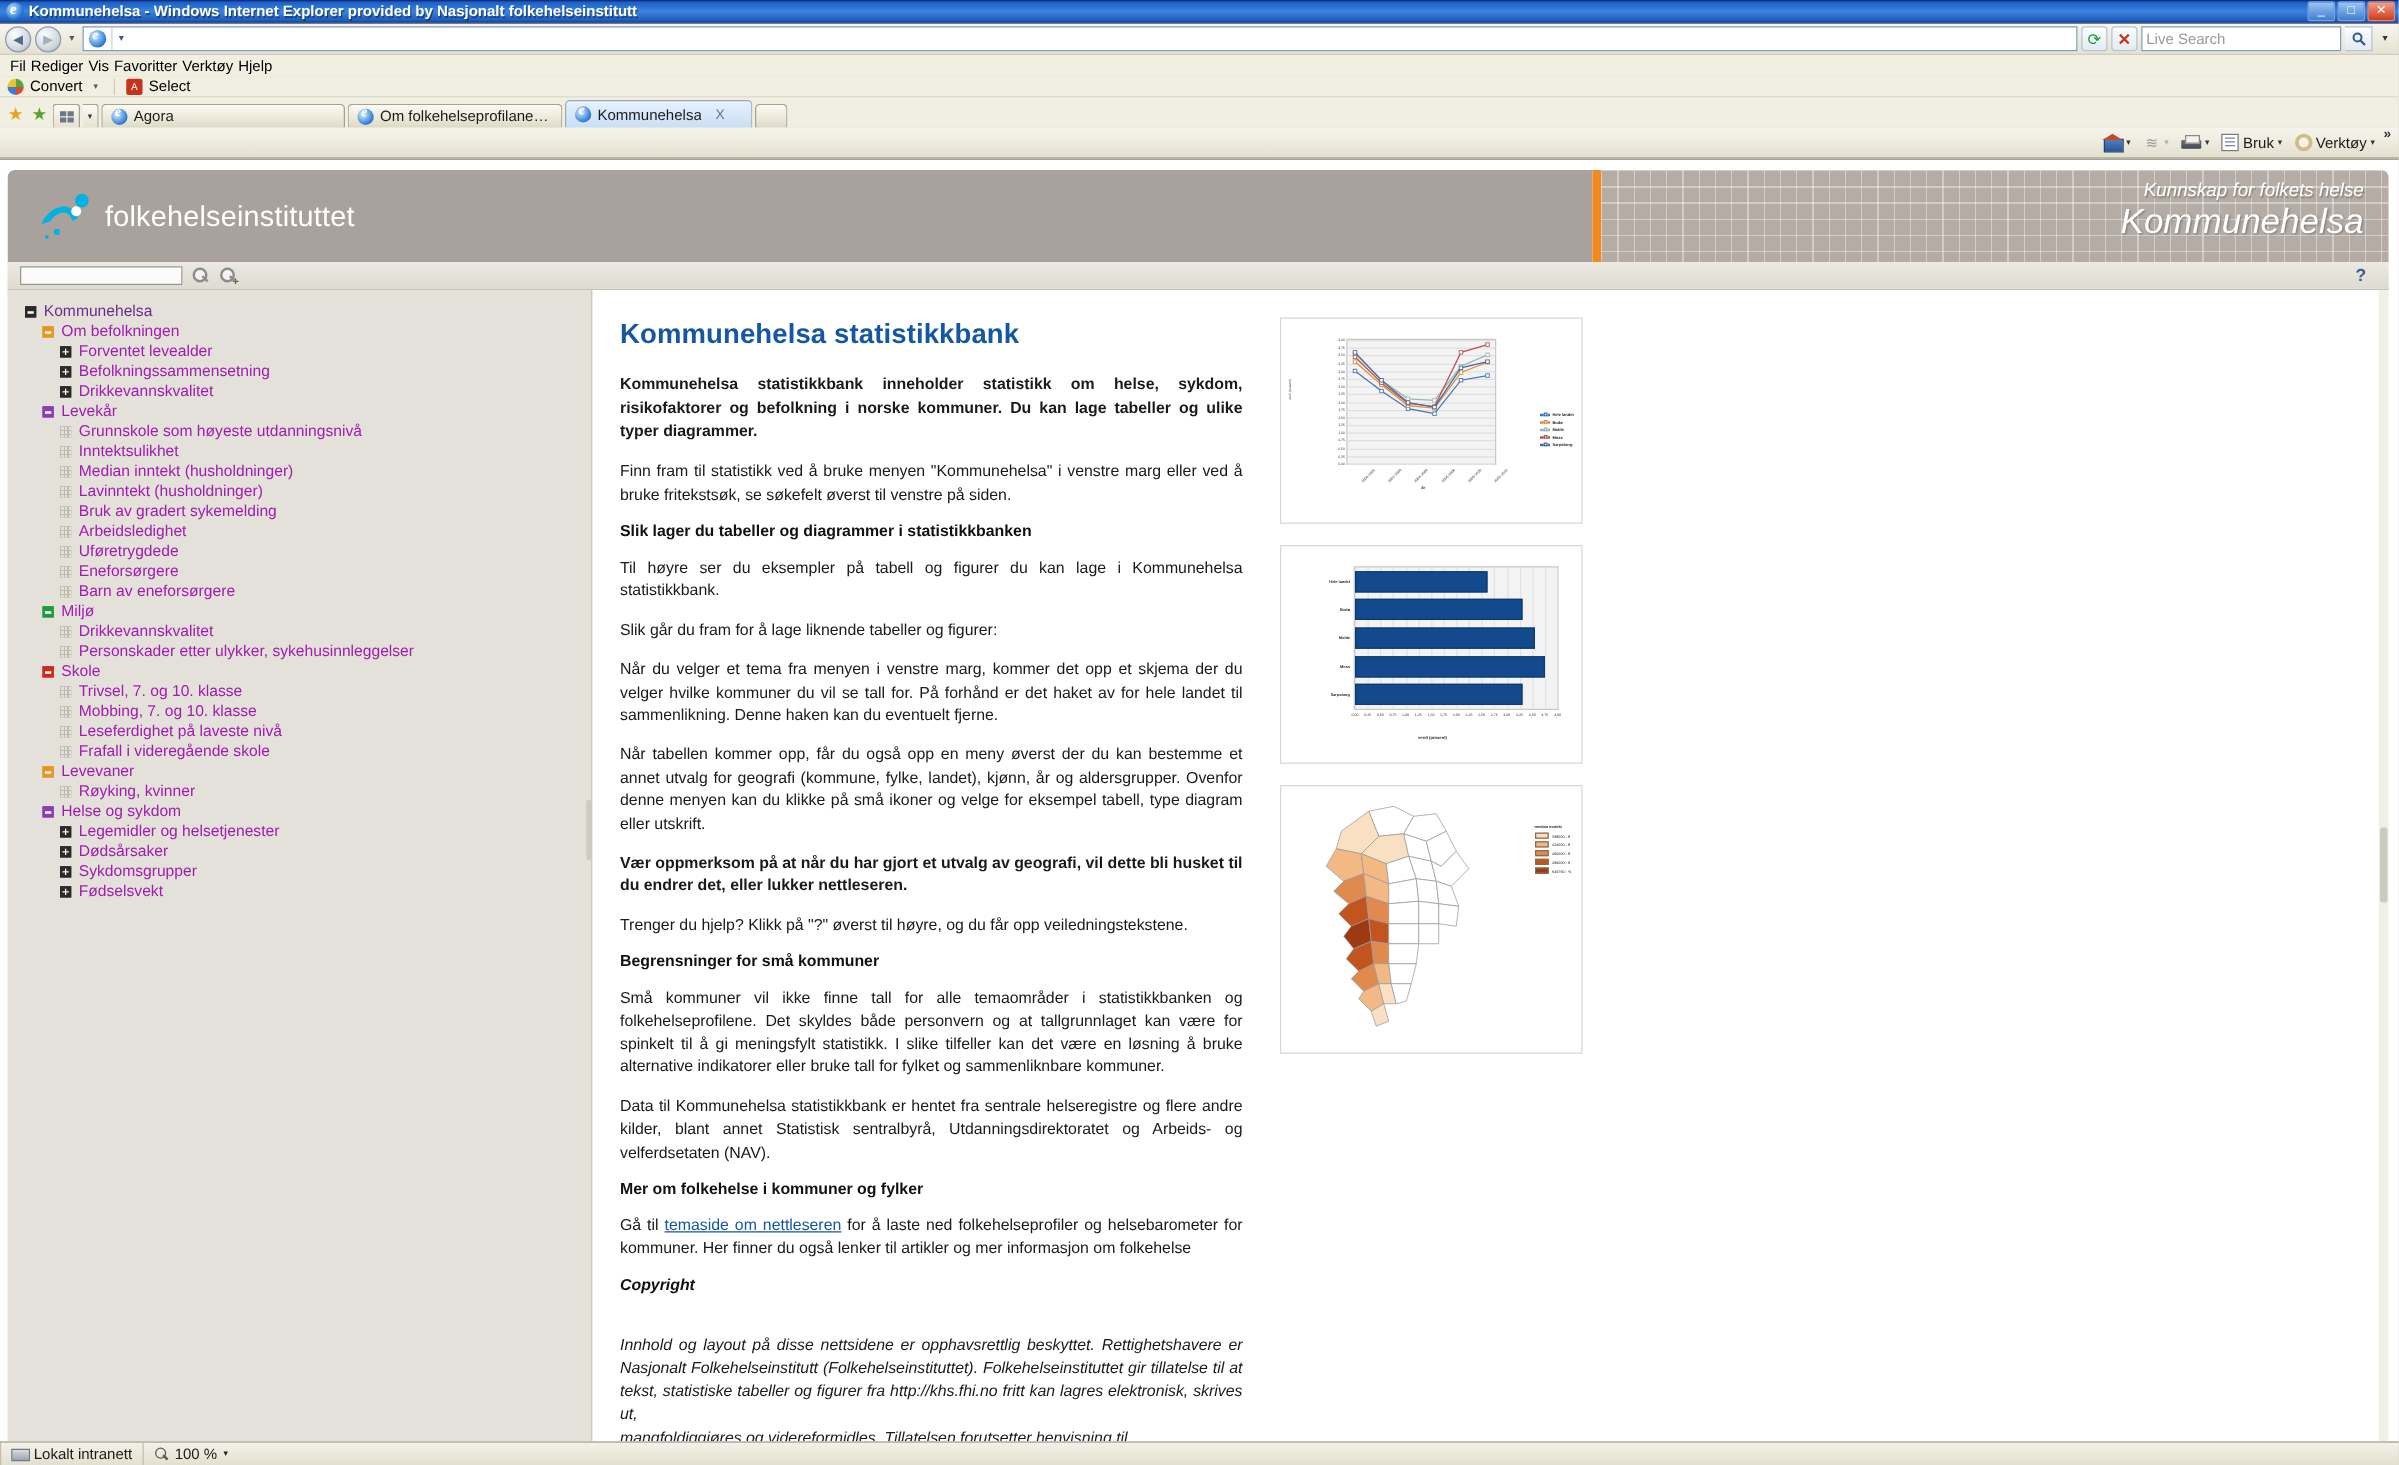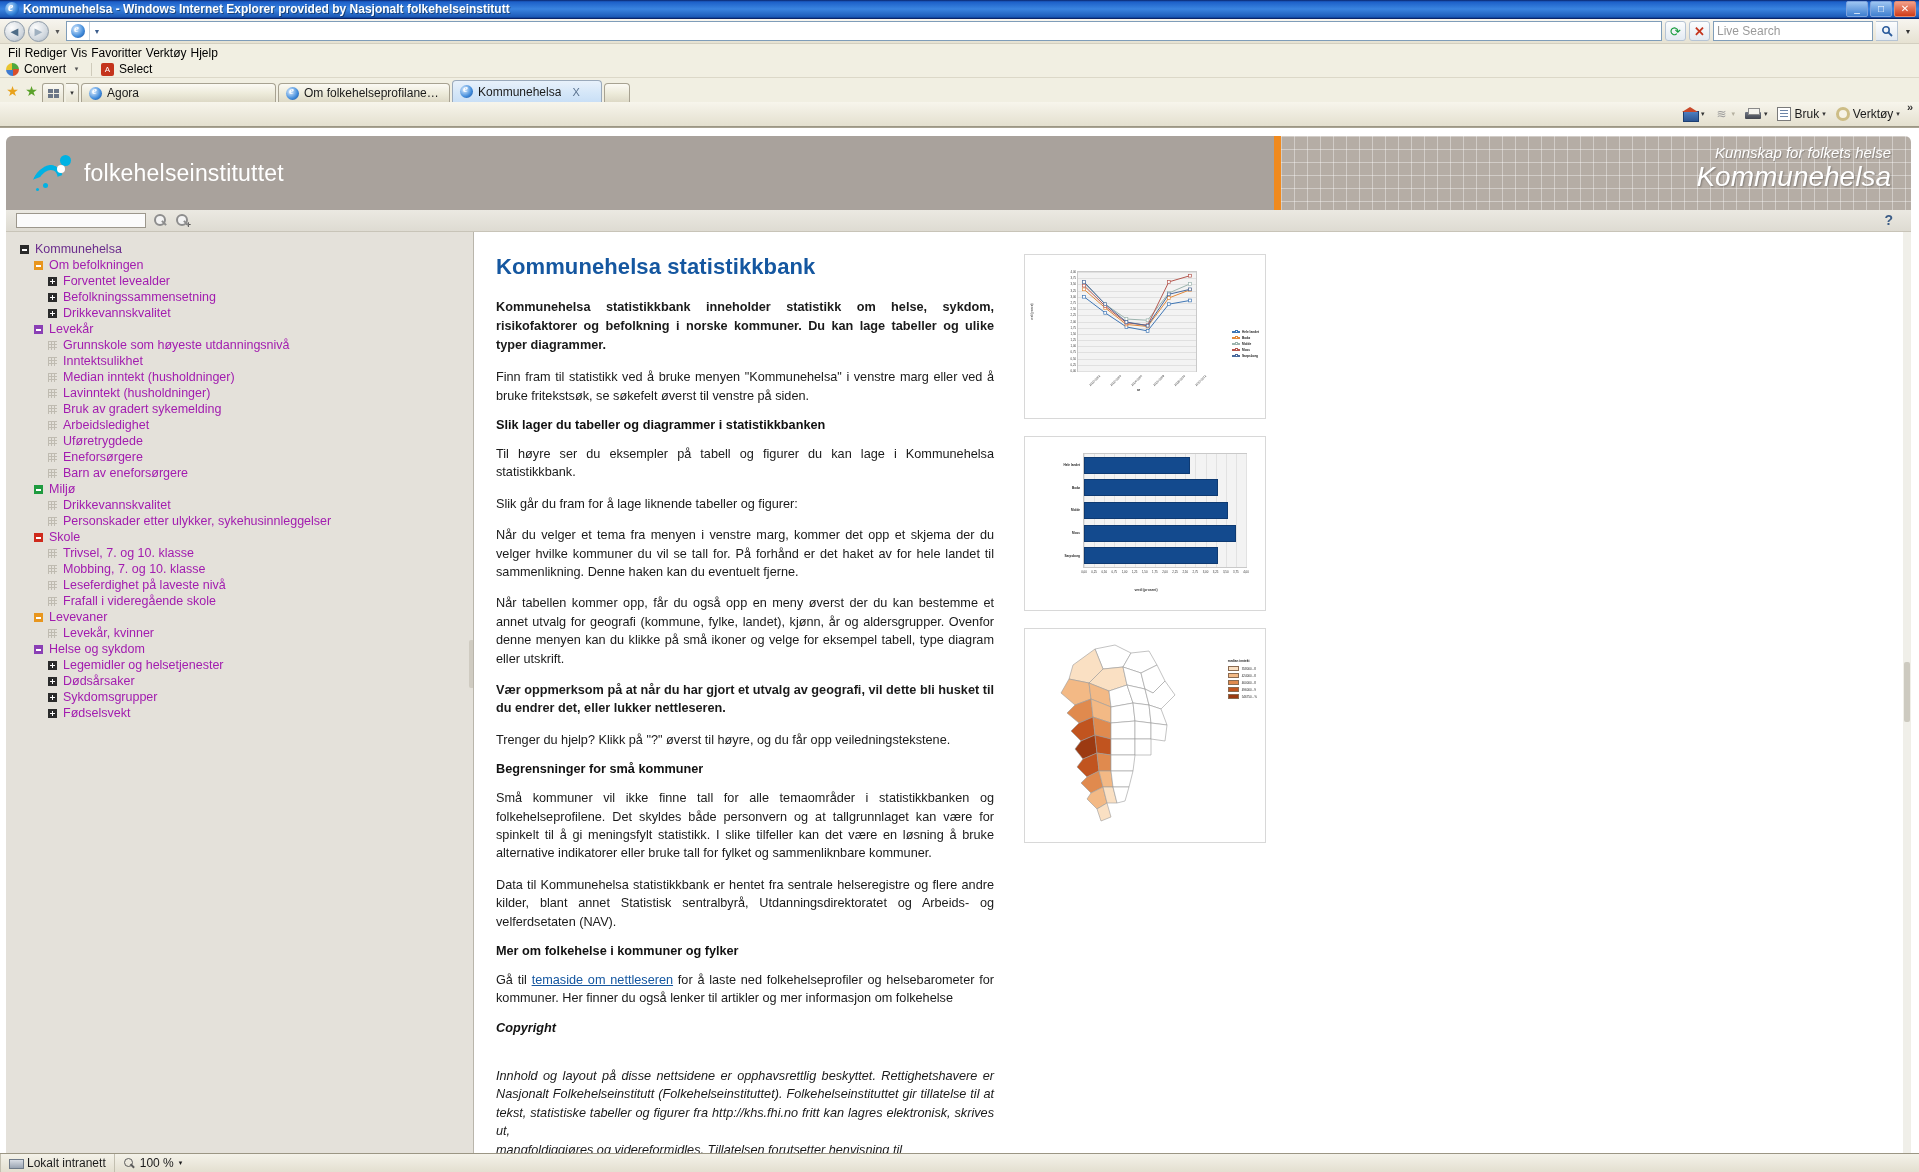--- a/index.html
+++ b/index.html
@@ -667,21 +667,21 @@
             <div class="tnode lvl3">
               <span class="dots"></span>
               <span class="lab">Frafall i videregående skole</span>
             </div>
             <div class="tnode lvl2">
               <span class="tog minus" style="background: rgb(232, 150, 30); border-color: rgb(232, 150, 30);"></span>
               <span class="lab">Levevaner</span>
             </div>
             <div class="tnode lvl3">
               <span class="dots"></span>
-              <span class="lab">Levekår, kvinner</span>
+              <span class="lab">Røyking, kvinner</span>
             </div>
             <div class="tnode lvl2">
               <span class="tog minus" style="background: rgb(138, 63, 181); border-color: rgb(138, 63, 181);"></span>
               <span class="lab">Helse og sykdom</span>
             </div>
             <div class="tnode lvl3">
               <span class="tog plus" style="background: rgb(42, 42, 42); border-color: rgb(42, 42, 42);"></span>
               <span class="lab">Legemidler og helsetjenester</span>
             </div>
             <div class="tnode lvl3">

